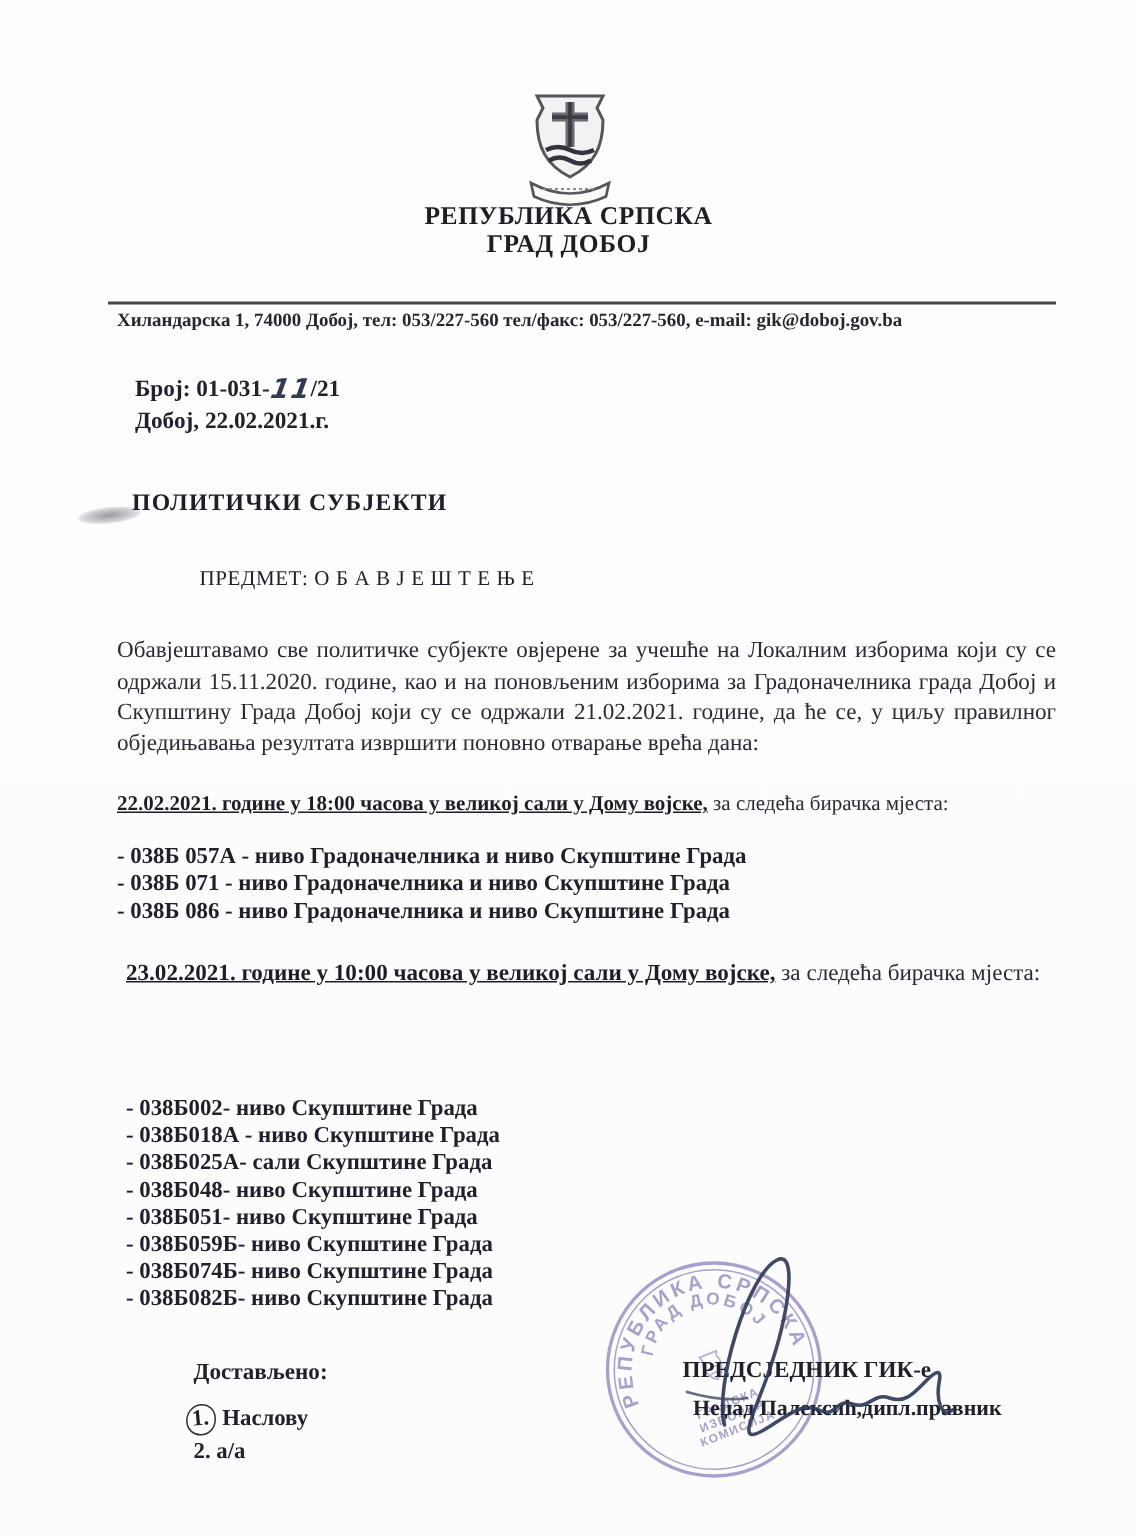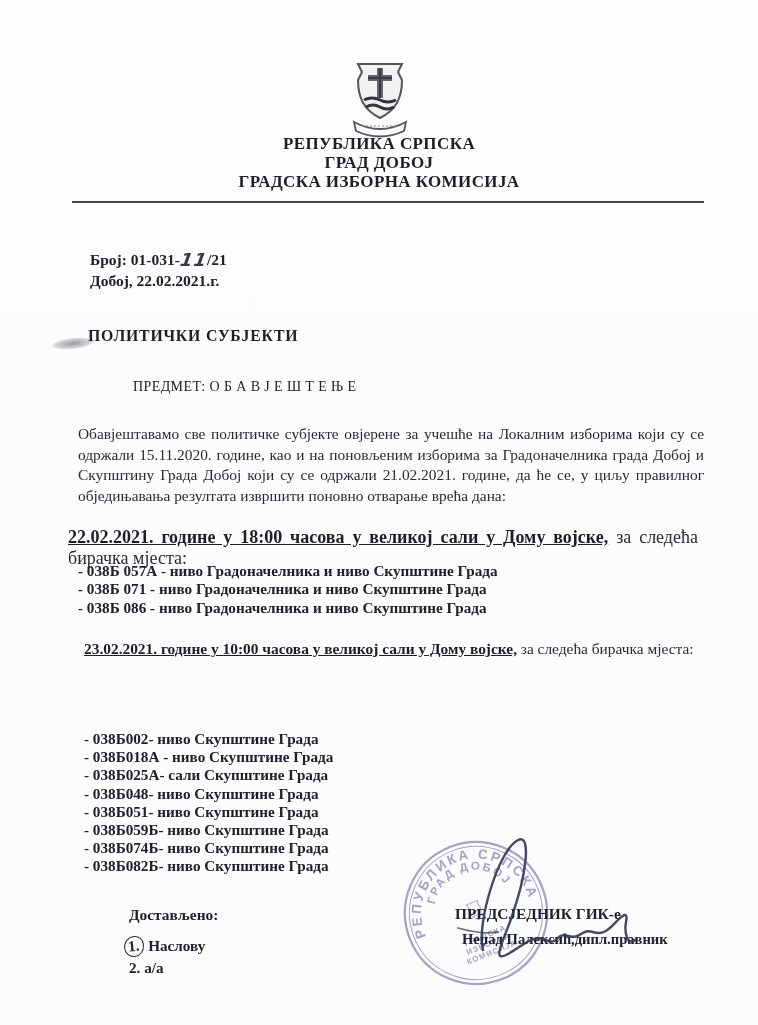--- a/index.html
+++ b/index.html
@@ -23,21 +23,21 @@
 
   
   .recipient { position:absolute; left:88px; top:327px; font-weight:bold; font-size:15.8px; letter-spacing:.8px; color:#1e1e28; }
   .smudge { position:absolute; left:52px; top:338px; width:42px; height:11px; border-radius:50%;
             background:radial-gradient(ellipse at center,#9a9aa2 0%,rgba(175,175,182,.55) 55%,rgba(255,255,255,0) 80%); transform:rotate(-6deg); }
   .subject { position:absolute; left:133px; top:379px; font-weight:normal; font-size:14px; letter-spacing:.4px; color:#1e1e28; }
 
   
   .para { position:absolute; left:78px; top:424px; width:626px; font-size:15.4px; line-height:20.6px; text-align:justify; color:#2a2a34; }
 
-  .session1 { position:absolute; left:68px; top:527px; width:630px; font-size:18px; line-height:20.5px; text-align:justify; color:#2a2a34; }
+  .session1 { position:absolute; left:78px; top:527px; width:630px; font-size:14px; line-height:20.5px; text-align:justify; color:#2a2a34; }
   .session2 { position:absolute; left:84px; top:639px; width:624px; font-size:15.4px; line-height:20.5px; text-align:justify; color:#2a2a34; }
   .head-bold { font-weight:bold; text-decoration:underline; color:#1d1d27; }
   .list1 { position:absolute; left:78px; top:562px; font-weight:bold; font-size:15.2px; line-height:18.4px; color:#20202b; }
   .list2 { position:absolute; left:84px; top:730px; font-weight:bold; font-size:15.2px; line-height:18.2px; color:#20202b; }
 
   
   .delivered-label { position:absolute; left:129px; top:906px; font-weight:bold; font-size:15.4px; color:#21212b; }
   .delivered-1 { position:absolute; left:124px; top:936px; font-weight:bold; font-size:15.2px; color:#21212b; }
   .delivered-2 { position:absolute; left:129px; top:959px; font-weight:bold; font-size:15.2px; color:#21212b; }
   .circled { display:inline-block; border:1.6px solid #2b2b33; border-radius:55% 45% 52% 48%; padding:0 4px 1px 3px; transform:rotate(-5deg); }
@@ -59,24 +59,24 @@
     <path d="M40 8 v30 M28 18 h24" stroke="#3c3c44" stroke-width="2.5" fill="none"></path>
     <path d="M24 40 q8 -4 16 0 q8 4 16 0" stroke="#33333b" stroke-width="3" fill="none"></path>
     <path d="M26 47 q7 -4 14 0 q7 4 14 0" stroke="#33333b" stroke-width="3" fill="none"></path>
     <path d="M14 62 q26 14 52 0 l-2 9 q-24 11 -48 0 z" fill="#fafafa" stroke="#55555c" stroke-width="1.8"></path>
     <path d="M22 66 h36" stroke="#8a8a92" stroke-width="1.2" stroke-dasharray="2 2"></path>
   </svg>
 
   <div class="org-block">
     <div class="org-line">РЕПУБЛИКА СРПСКА</div>
     <div class="org-line">ГРАД ДОБОЈ</div>
-    <div class="org-line">ГРАДСКА ИЗБОРНА КОМИСИЈА</div>
   </div>
 
   <div class="addr-rule"></div>
+  <div class="addr">Хиландарска 1, 74000 Добој, тел:  053/227-560  тел/факс: 053/227-560, e-mail: gik@doboj.gov.ba</div>
 
   <div class="num-block">
     <div><span>Број: 01-031-</span><span class="hand-num">11</span><span>/21</span></div>
     <div>Добој, 22.02.2021.г.</div>
   </div>
 
   <div class="smudge"></div>
   <div class="recipient">ПОЛИТИЧКИ СУБЈЕКТИ</div>
   <div class="subject">ПРЕДМЕТ: О Б А В Ј Е Ш Т Е Њ Е</div>
 

